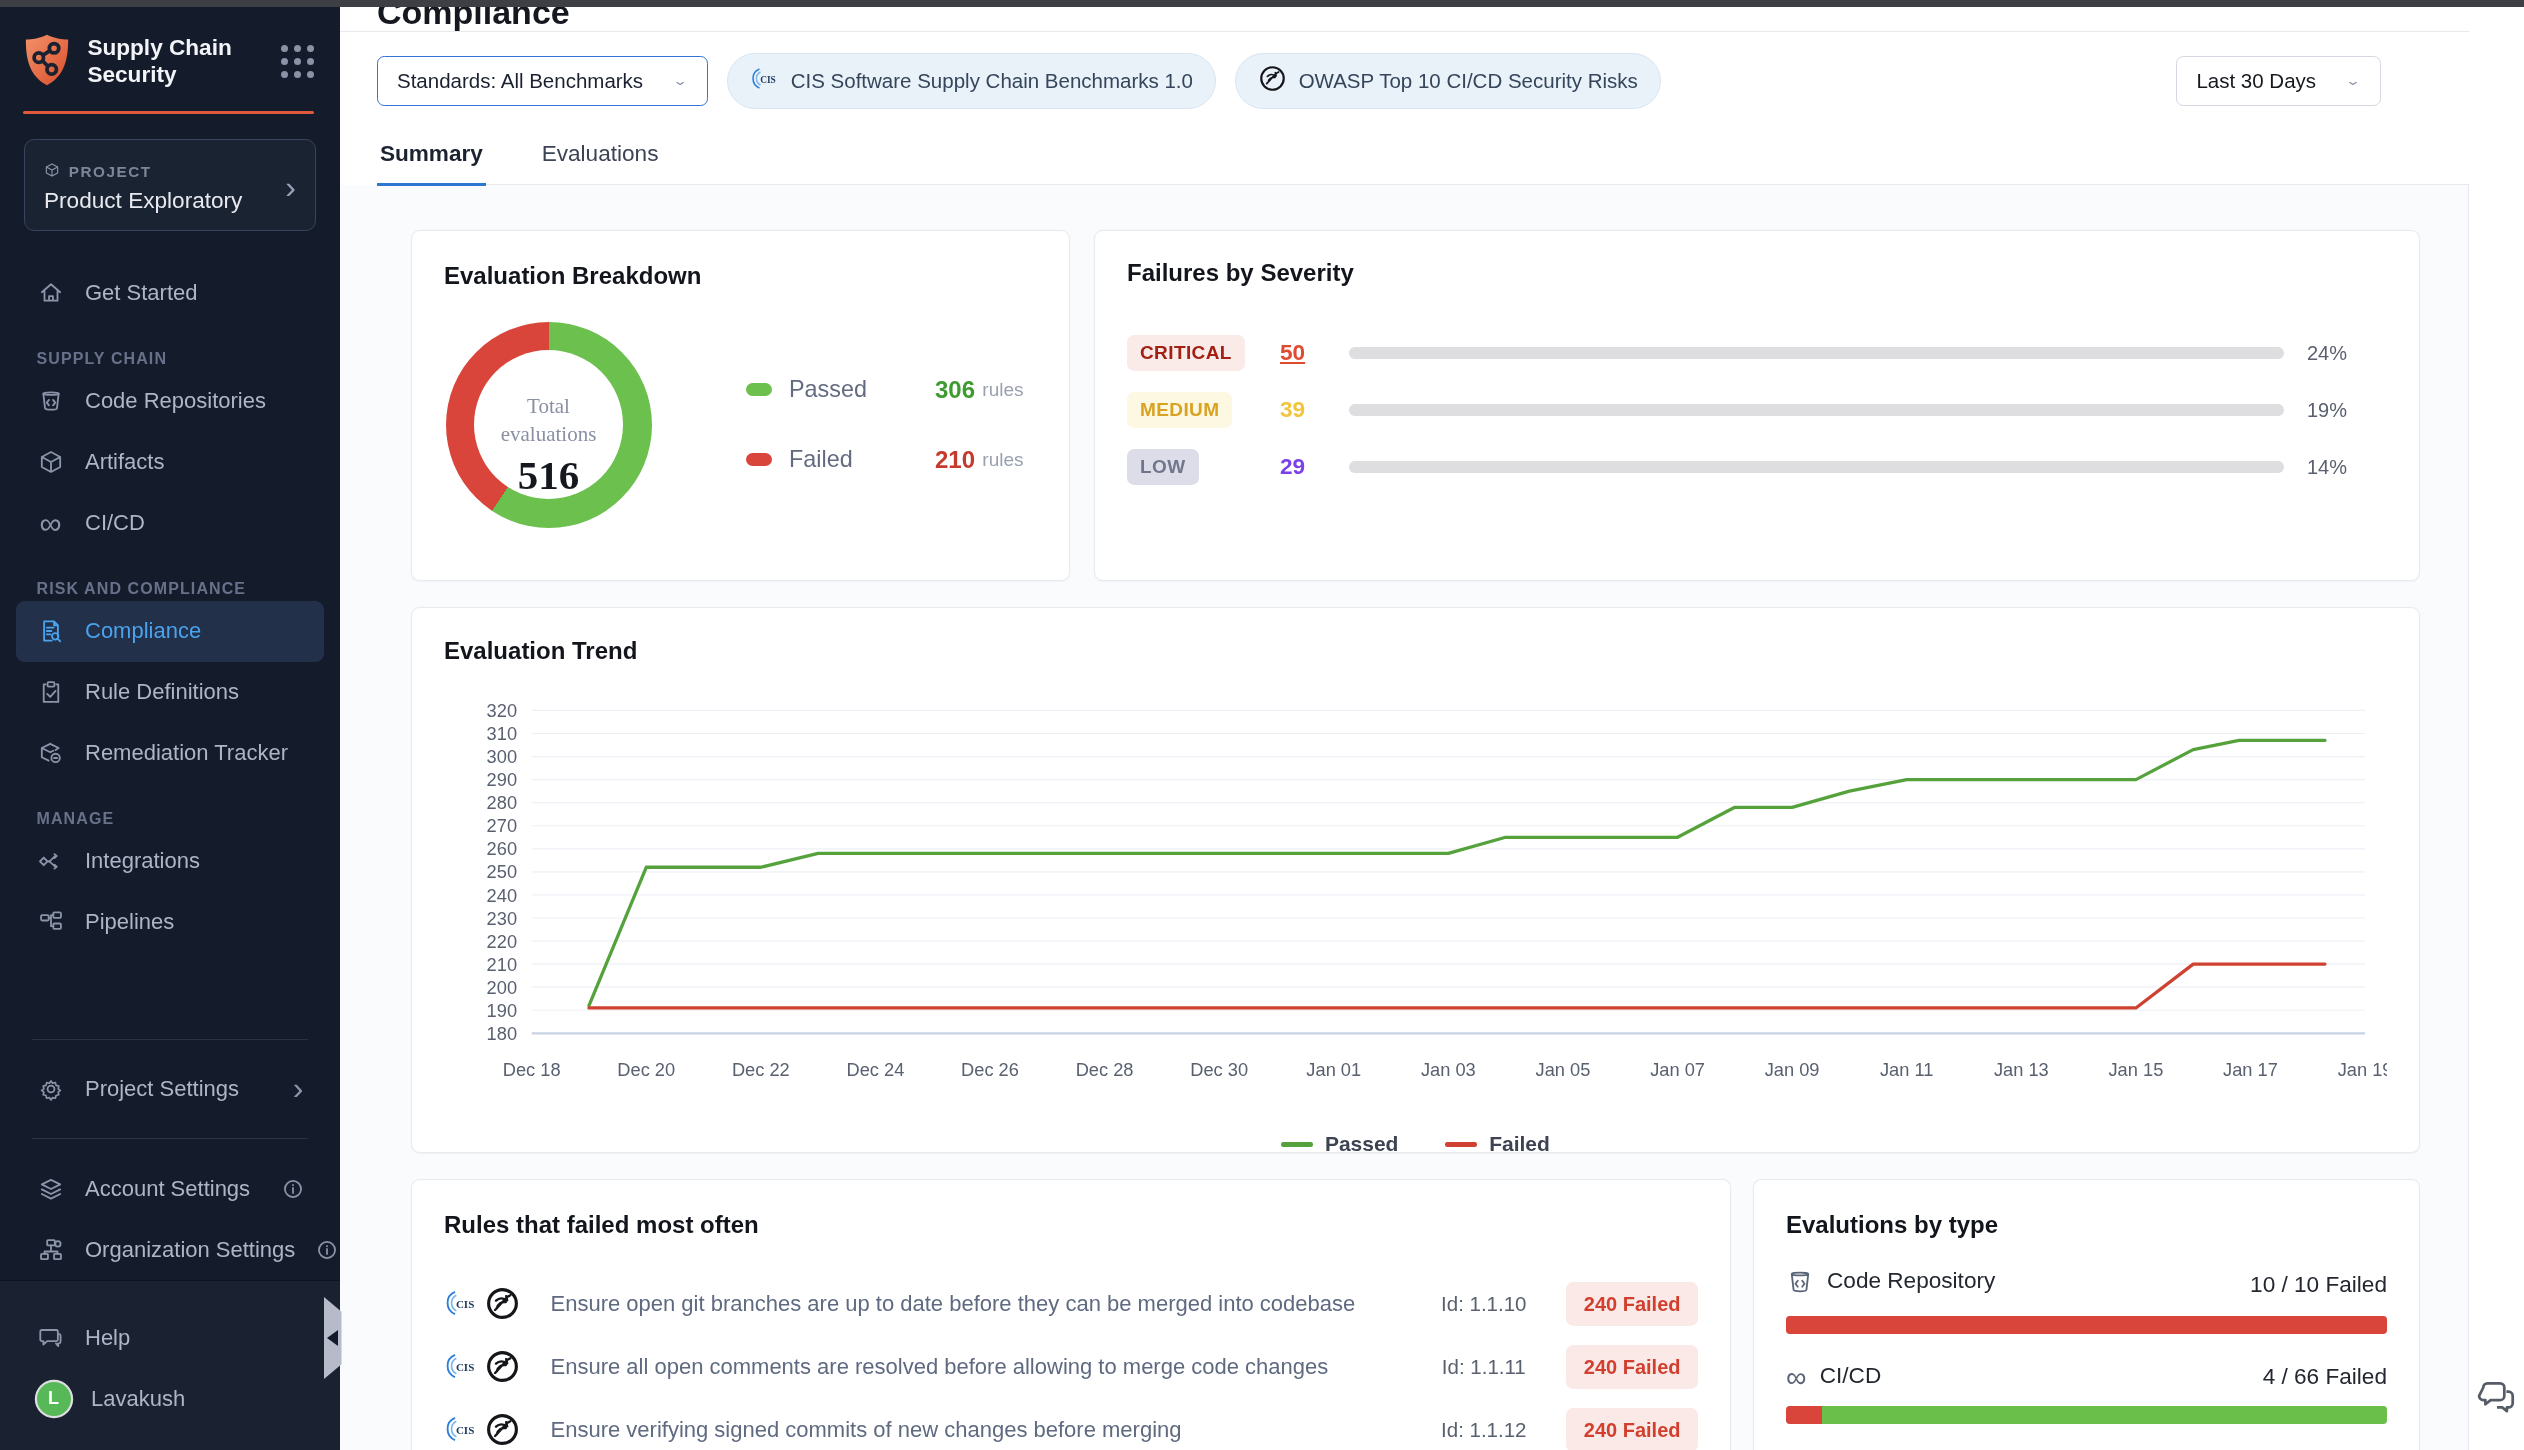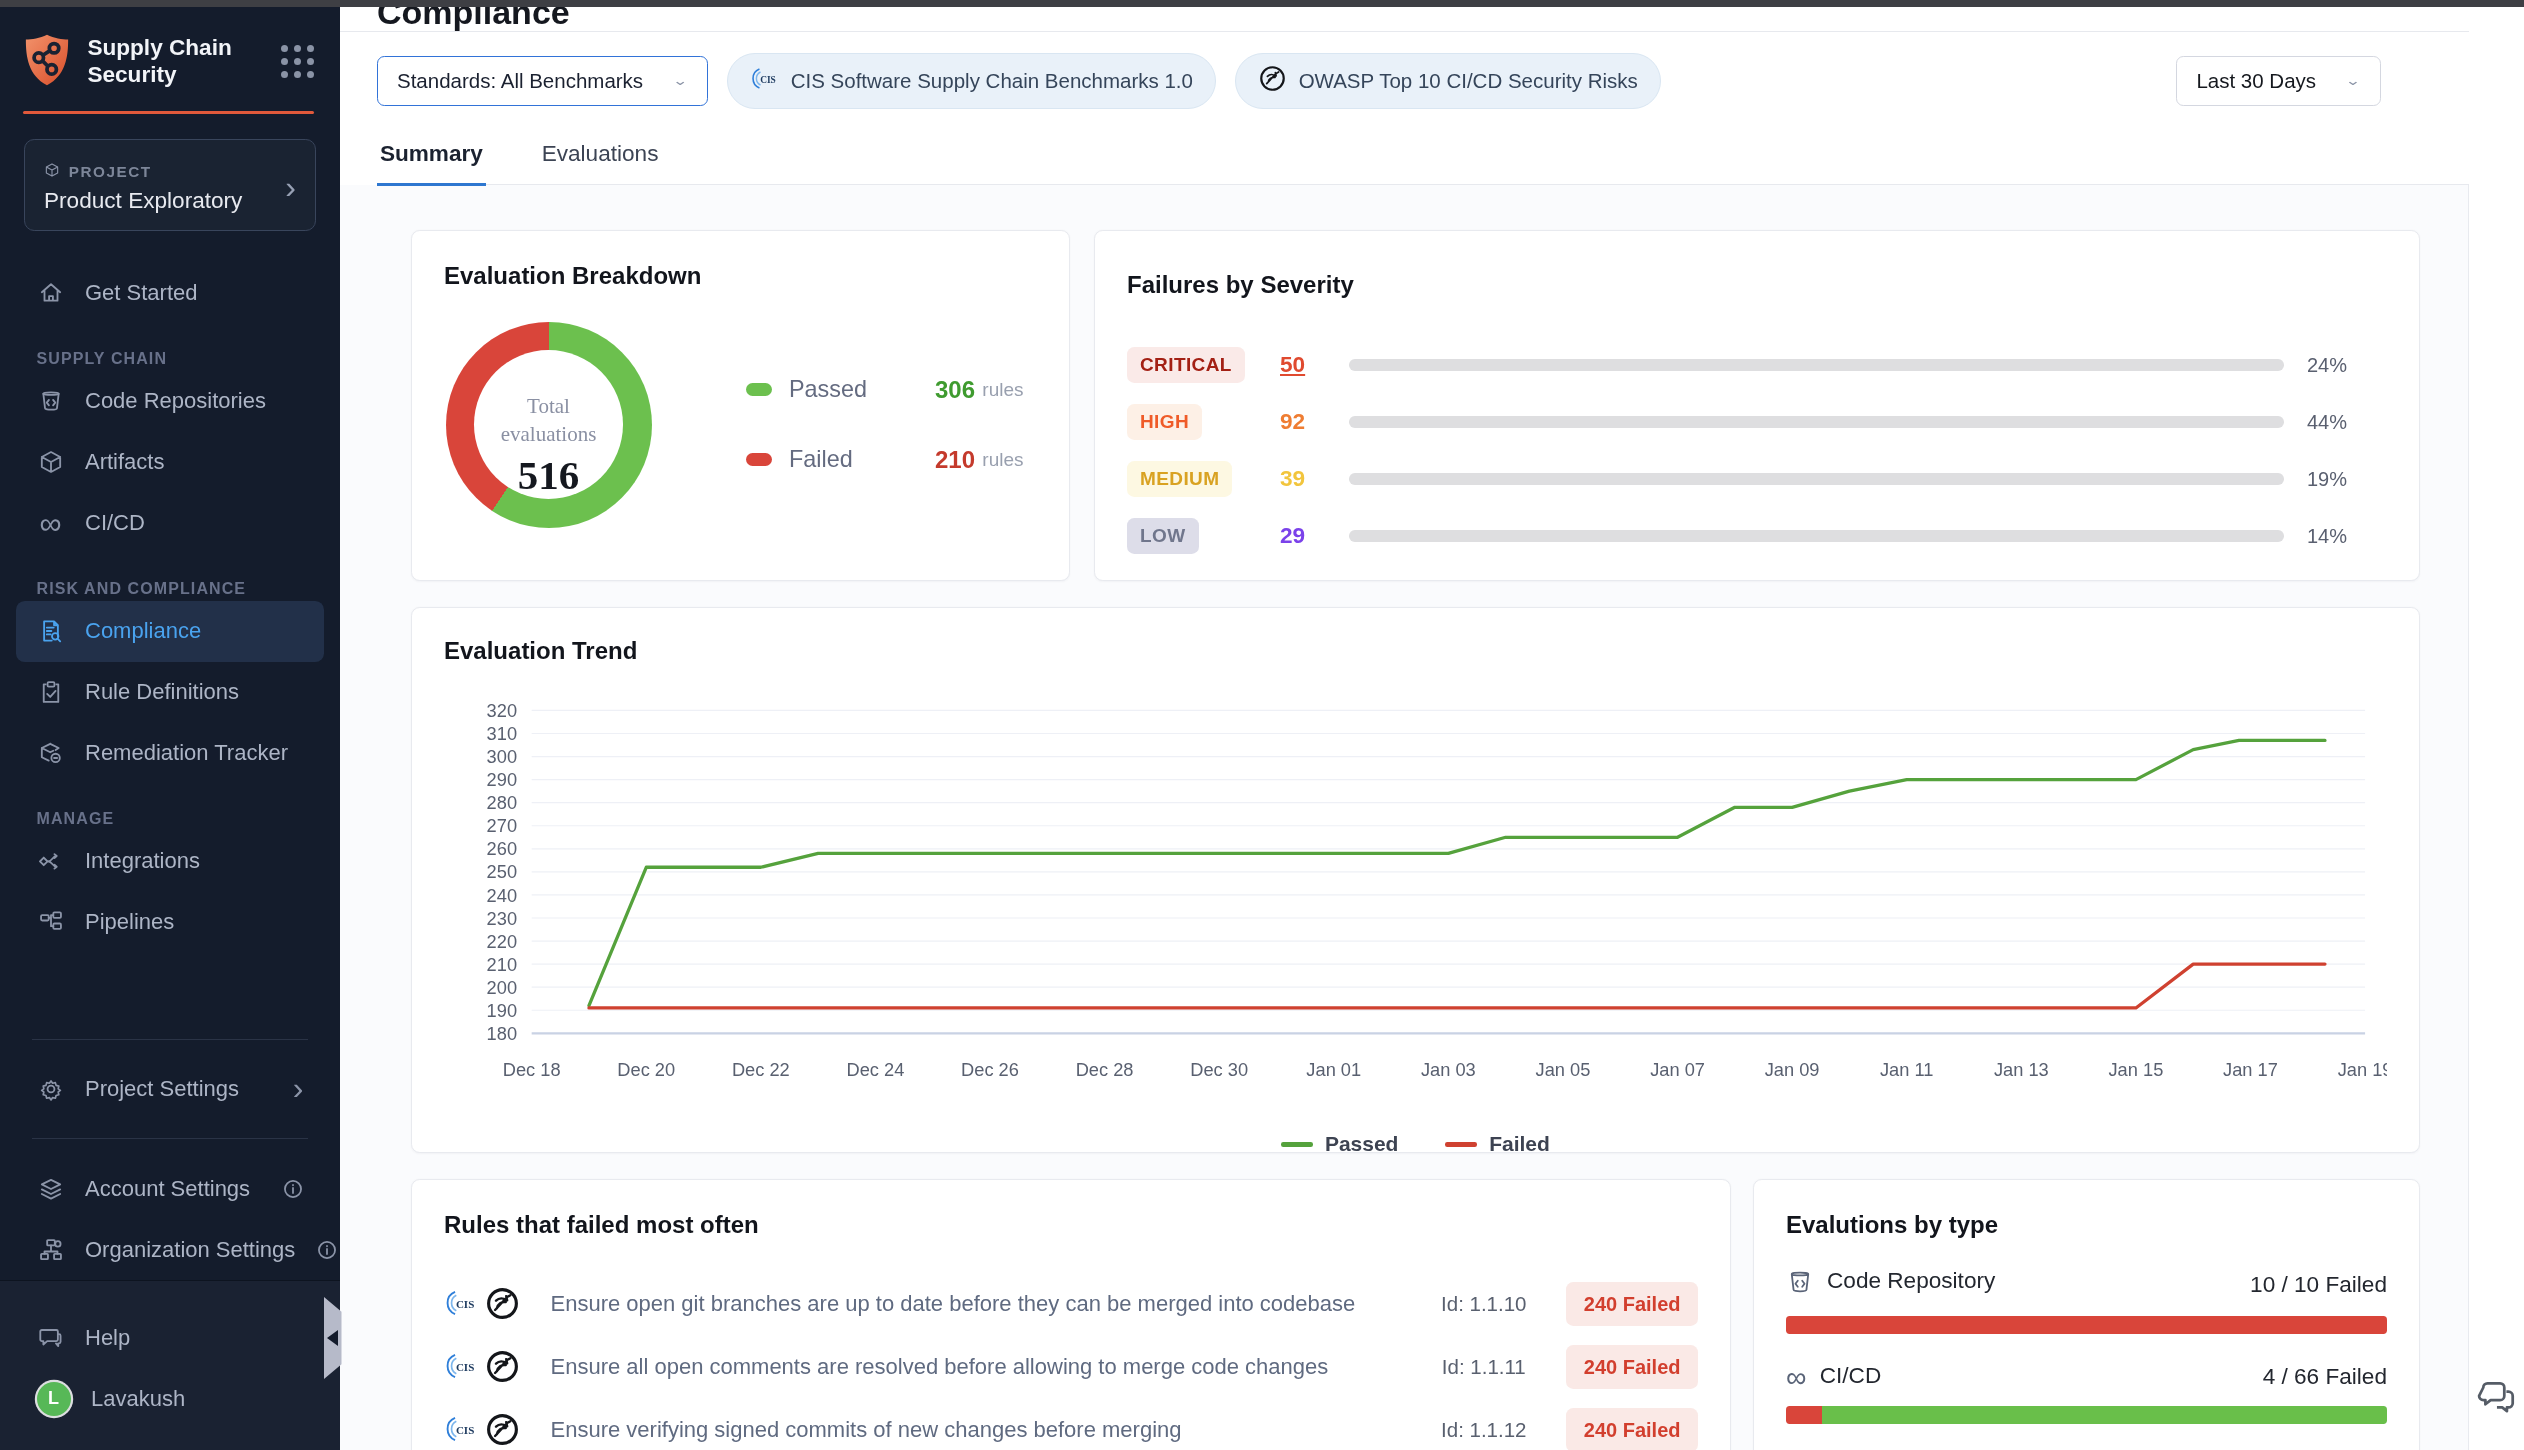--- a/index.html
+++ b/index.html
@@ -59,21 +59,21 @@
   .tabs { display:flex; gap:53px; margin:14.6px 56px 0 37px; border-bottom:1.5px solid #e7e9ee; position:relative; }
   .tab { font-size:22.6px; color:#3c4454; padding:17.5px 2.9px 16px; border-bottom:3.7px solid transparent; margin-bottom:-2.6px; cursor:pointer; }
   .tab.active { font-weight:700; color:#1b2230; border-bottom-color:#2e77d0; }
 
   .content { flex:1; background:#fafbfd; margin-right:56px; border-right:0.7px solid #e8eaef;
              padding:45px 48px 58px 71px; overflow:hidden; }
   .card { background:#fff; border:1.1px solid #e8eaef; border-radius:8.8px; box-shadow:0 0.7px 2.2px rgba(20,30,60,.04); }
   .card-title { font-size:24px; font-weight:700; color:#12151c; }
   .row1 { display:flex; gap:24px; }
   .card-breakdown { width:659px; height:351px; padding:31px 32px; }
-  .card-severity { flex:1; height:351px; padding:40px 32px; }
+  .card-severity { flex:1; height:351px; padding:28px 32px; }
   .card-trend { margin-top:26px; height:546px; padding:29px 32px; }
   .row3 { display:flex; gap:22px; margin-top:26px; }
   .card-rules { width:1320px; height:314px; padding:31px 32px; }
   .card-bytype { flex:1; height:314px; padding:31px 32px; }
 
   
   .breakdown-body { display:flex; align-items:center; margin-top:32px; }
   .donut { position:relative; width:206px; height:206px; border-radius:50%; margin-left:1.5px; flex:none; }
   .donut-hole { position:absolute; inset:28.5px; background:#fff; border-radius:50%; display:flex; flex-direction:column;
                 align-items:center; justify-content:flex-end;font-family:Liberation Serif, serif; }
@@ -415,26 +415,20 @@
         </div>
 
         <div class="card card-severity">
           <div class="card-title">Failures by Severity</div>
           <div class="sev-rows">
             <div class="sev-row">
               <span class="sev-badge-col"><span class="sev-badge" style="background: rgb(250, 234, 232); color: rgb(163, 32, 20);">CRITICAL</span></span>
               <span class="sev-count" style="color: rgb(224, 74, 47); text-decoration: underline;">50</span>
               <span class="sev-track"><span class="sev-fill" style="width: 24%; background: linear-gradient(to right, rgb(234, 177, 168), rgb(214, 59, 43));"></span></span>
               <span class="sev-pct">24%</span>
-            </div>
-            <div class="sev-row">
-              <span class="sev-badge-col"><span class="sev-badge" style="background: rgb(253, 240, 230); color: rgb(239, 91, 40);">HIGH</span></span>
-              <span class="sev-count" style="color: rgb(239, 125, 50);">92</span>
-              <span class="sev-track"><span class="sev-fill" style="width: 44%; background: linear-gradient(to right, rgb(247, 213, 181), rgb(238, 129, 51));"></span></span>
-              <span class="sev-pct">44%</span>
             </div>
             <div class="sev-row">
               <span class="sev-badge-col"><span class="sev-badge" style="background: rgb(253, 248, 226); color: rgb(217, 162, 34);">MEDIUM</span></span>
               <span class="sev-count" style="color: rgb(242, 197, 61);">39</span>
               <span class="sev-track"><span class="sev-fill" style="width: 19%; background: linear-gradient(to right, rgb(249, 239, 175), rgb(243, 205, 65));"></span></span>
               <span class="sev-pct">19%</span>
             </div>
             <div class="sev-row">
               <span class="sev-badge-col"><span class="sev-badge" style="background: rgb(221, 221, 233); color: rgb(112, 118, 140);">LOW</span></span>
               <span class="sev-count" style="color: rgb(123, 66, 234);">29</span>

